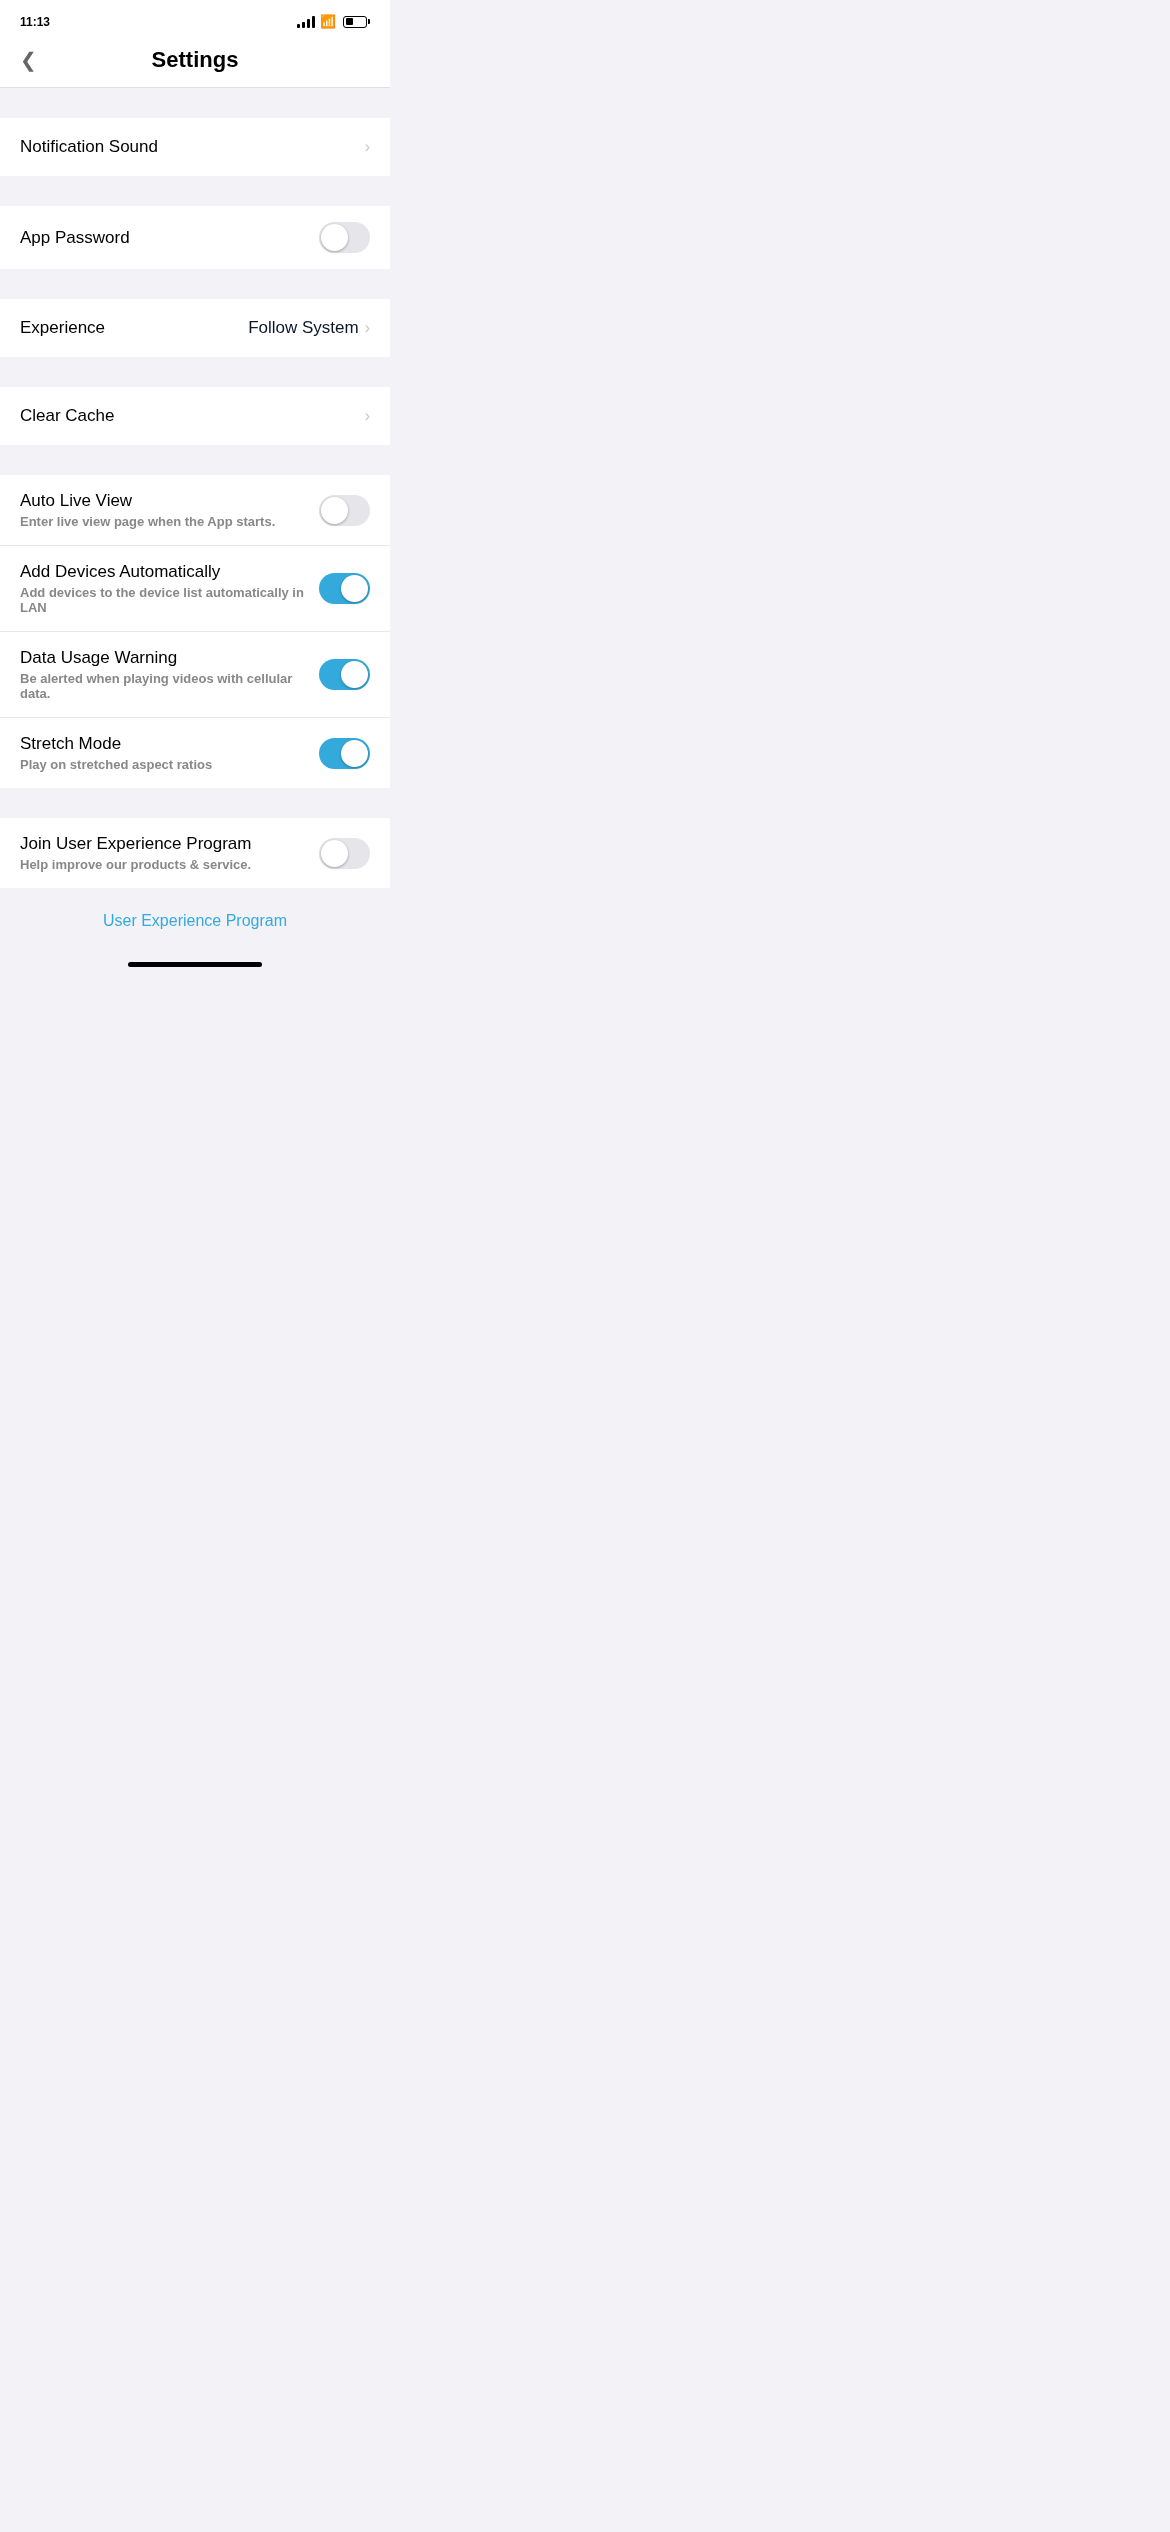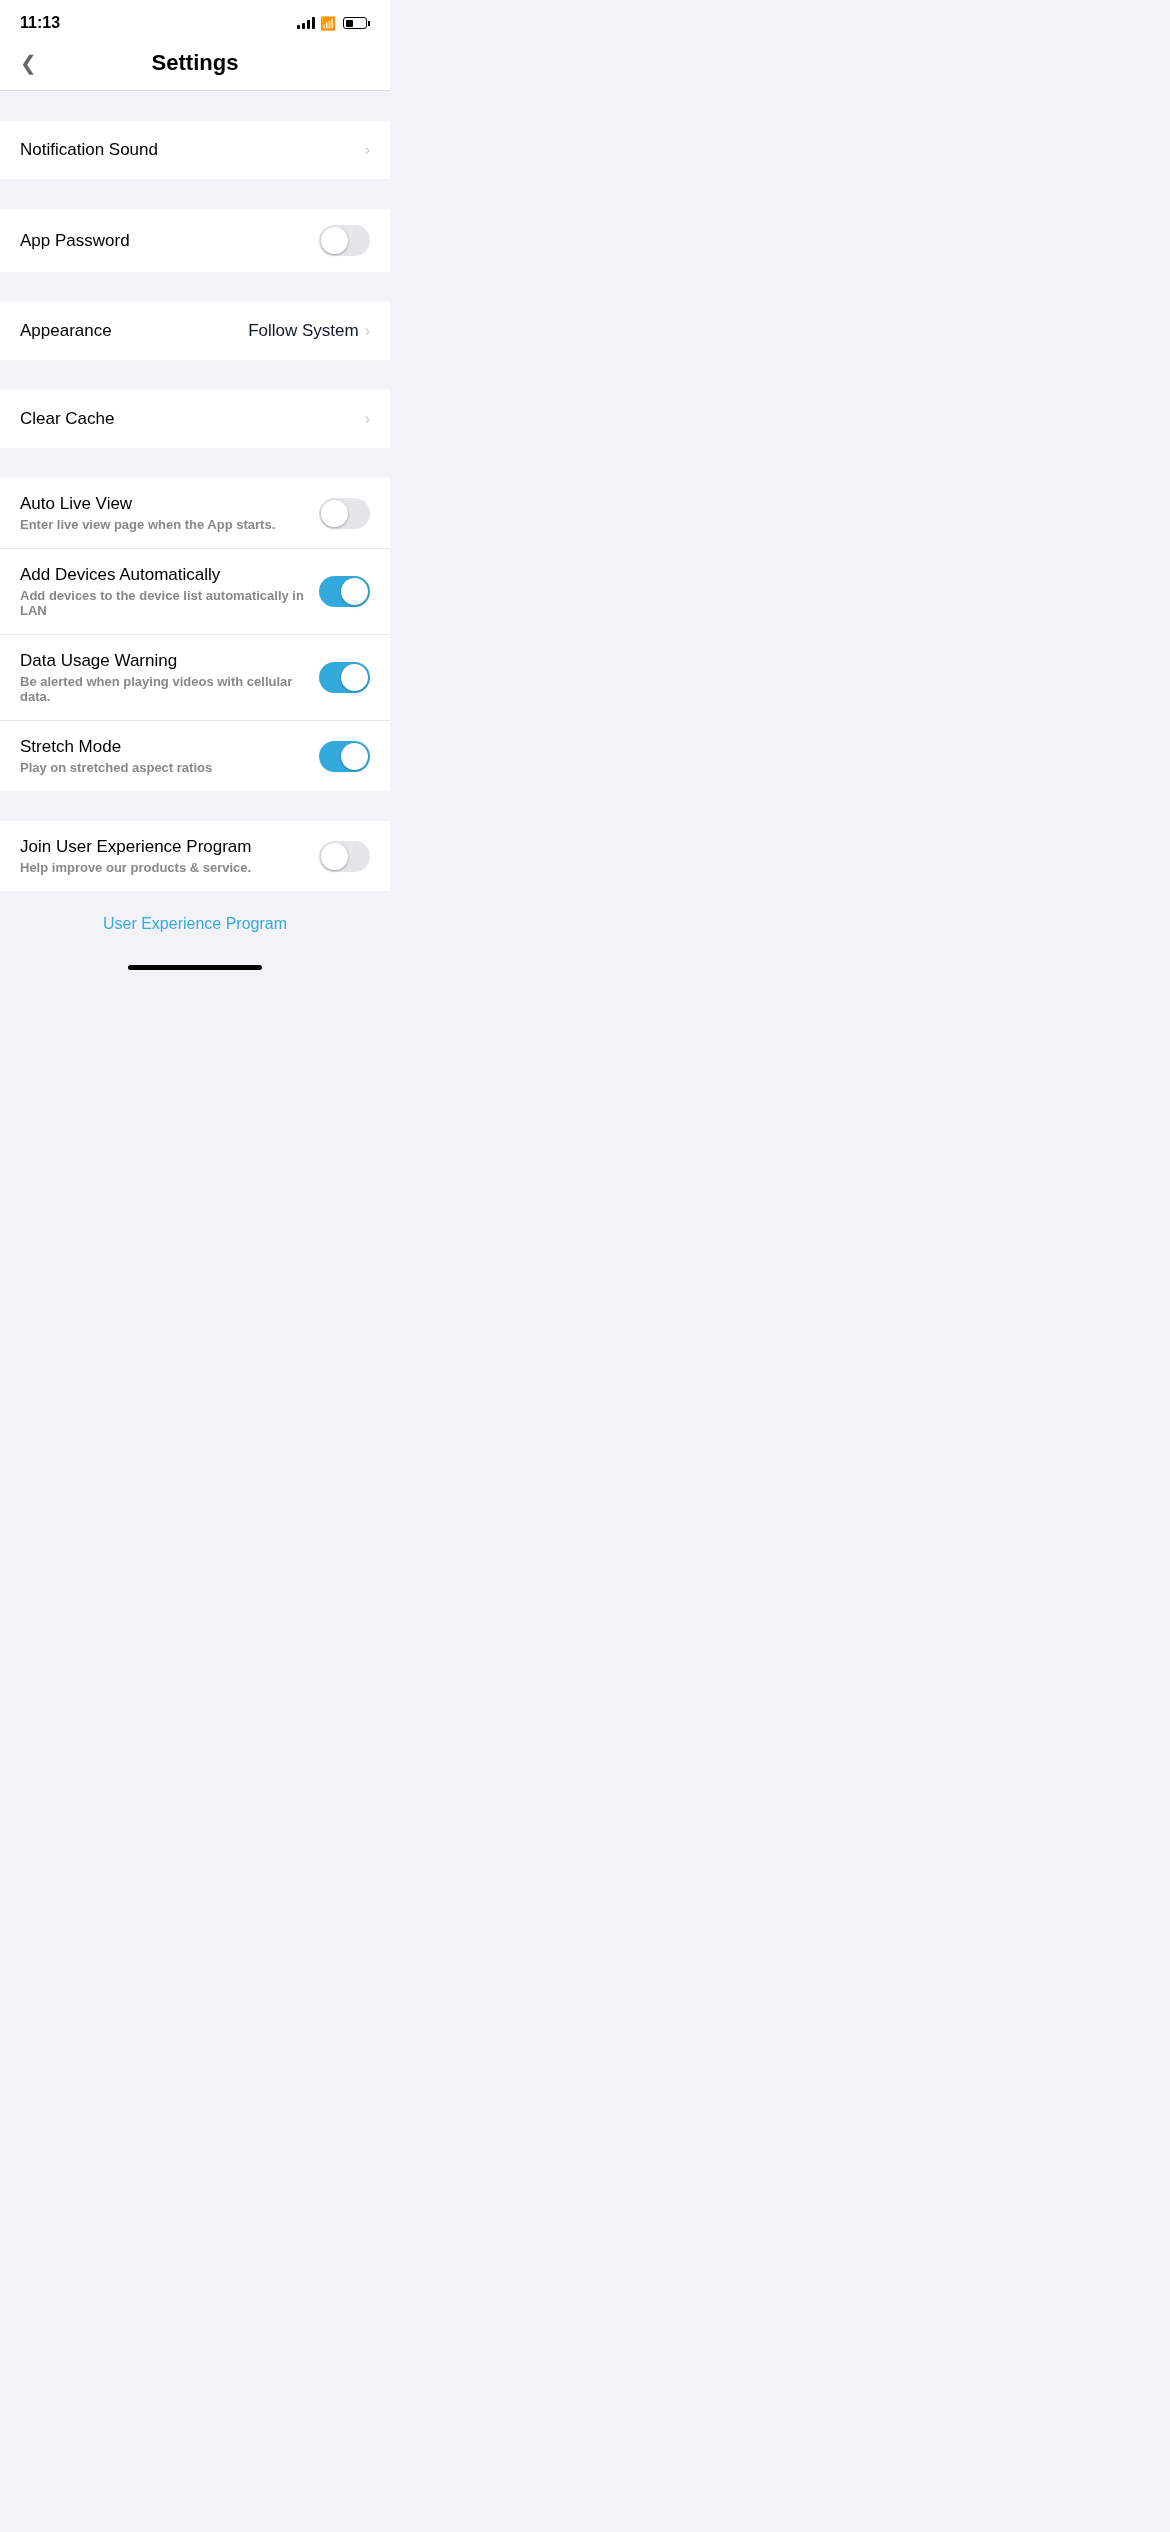--- a/index.html
+++ b/index.html
@@ -19,21 +19,21 @@
 
     .status-bar {
       display: flex;
       justify-content: space-between;
       align-items: center;
       padding: 14px 20px 8px 20px;
       background: #fff;
     }
 
     .status-time {
-      font-size: 16px;
+      font-size: 12px;
       font-weight: 600;
       color: #000;
     }
 
     .status-icons {
       display: flex;
       align-items: center;
       gap: 6px;
     }
 
@@ -291,21 +291,21 @@
         </div>
       </div>
     </div>
   </div>
 </div>
 
 <div class="section-gap"></div>
 <div class="settings-group">
   <div class="settings-item">
     <div class="item-left">
-      <div class="item-label">Appearance</div>
+      <div class="item-label">Experience</div>
     </div>
     <div class="item-right">
       <span class="value-text">Follow System</span>
       <span class="chevron">›</span>
     </div>
   </div>
 </div>
 
 <div class="section-gap"></div>
 <div class="settings-group">

